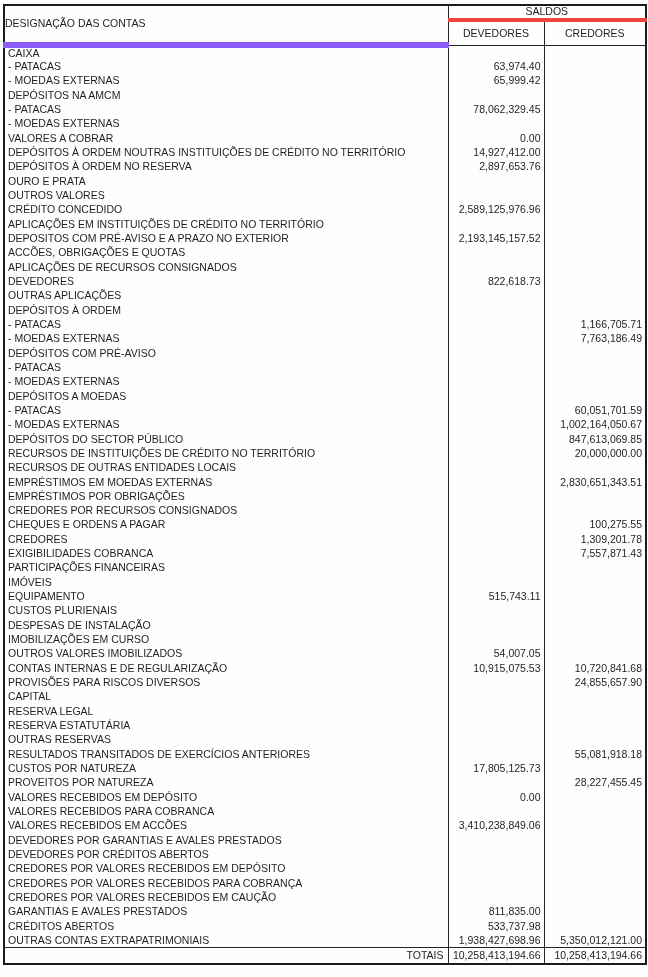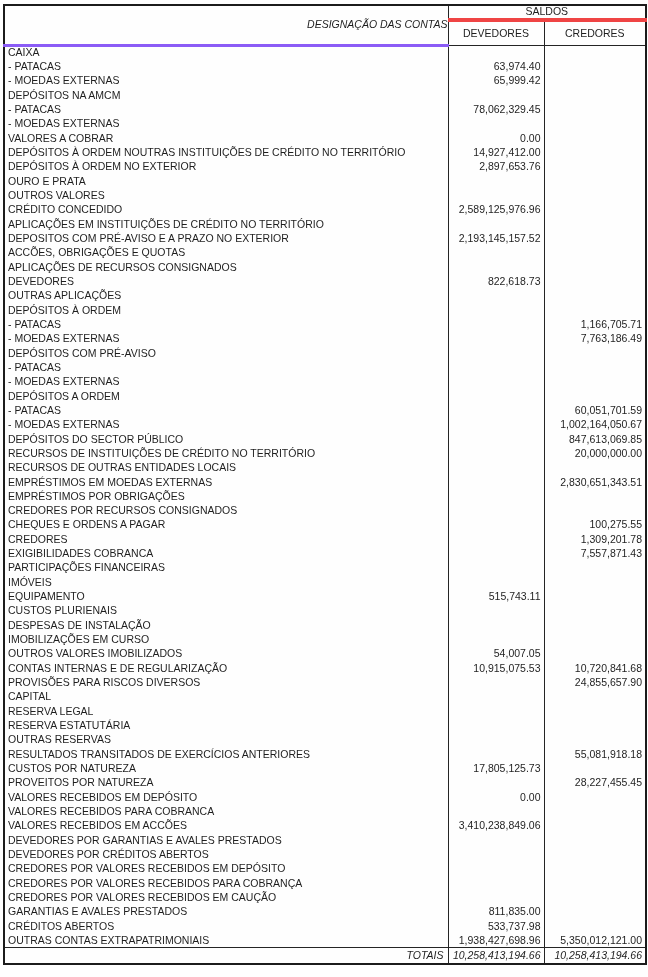--- a/index.html
+++ b/index.html
@@ -36,24 +36,23 @@
     font-weight: normal;
     white-space: nowrap;
     overflow: hidden;
   }
 
   
   thead tr.saldos-row { height: 15px; }
   thead tr.sub-row    { height: 25px; }
   th.designacao-h {
     border-right: 1px solid #242424;
-    border-bottom: 3px solid #8b5cf6;
-    text-align: right;
-    vertical-align: middle;
-    font-style: italic;
+    border-bottom: 6px solid #8b5cf6;
+    text-align: left;
+    vertical-align: middle;
   }
   th.saldos-h {
     border-bottom: 4px solid #ef4444;
     text-align: center;
     vertical-align: middle;
   }
   th.sub-h {
     border-bottom: 1px solid #242424;
     text-align: center;
     vertical-align: middle;
@@ -74,21 +73,20 @@
     vertical-align: middle;
     font-variant-numeric: tabular-nums;
   }
   td.num.dev { border-right: 1px solid #242424; }
 
   
   tfoot tr { height: 16px; }
   tfoot td {
     border-top: 1px solid #242424;
     vertical-align: middle;
-    font-style: italic;
   }
   td.totais-label {
     text-align: right;
     padding-right: 4px;
     border-right: 1px solid #242424;
   }
 </style>
 </head>
 <body>
 
@@ -144,21 +142,21 @@
           <td class="lbl">VALORES A COBRAR</td>
           <td class="num dev">0.00</td>
           <td class="num cred"></td>
         </tr>
         <tr>
           <td class="lbl">DEPÓSITOS À ORDEM NOUTRAS INSTITUIÇÕES DE CRÉDITO NO TERRITÓRIO</td>
           <td class="num dev">14,927,412.00</td>
           <td class="num cred"></td>
         </tr>
         <tr>
-          <td class="lbl">DEPÓSITOS À ORDEM NO EXTERIOR</td>
+          <td class="lbl">DEPÓSITOS À ORDEM NO RESERVA</td>
           <td class="num dev">2,897,653.76</td>
           <td class="num cred"></td>
         </tr>
         <tr>
           <td class="lbl">OURO E PRATA</td>
           <td class="num dev"></td>
           <td class="num cred"></td>
         </tr>
         <tr>
           <td class="lbl">OUTROS VALORES</td>
@@ -224,21 +222,21 @@
           <td class="lbl">- PATACAS</td>
           <td class="num dev"></td>
           <td class="num cred"></td>
         </tr>
         <tr>
           <td class="lbl">- MOEDAS EXTERNAS</td>
           <td class="num dev"></td>
           <td class="num cred"></td>
         </tr>
         <tr>
-          <td class="lbl">DEPÓSITOS A ORDEM</td>
+          <td class="lbl">DEPÓSITOS A MOEDAS</td>
           <td class="num dev"></td>
           <td class="num cred"></td>
         </tr>
         <tr>
           <td class="lbl">- PATACAS</td>
           <td class="num dev"></td>
           <td class="num cred">60,051,701.59</td>
         </tr>
         <tr>
           <td class="lbl">- MOEDAS EXTERNAS</td>

